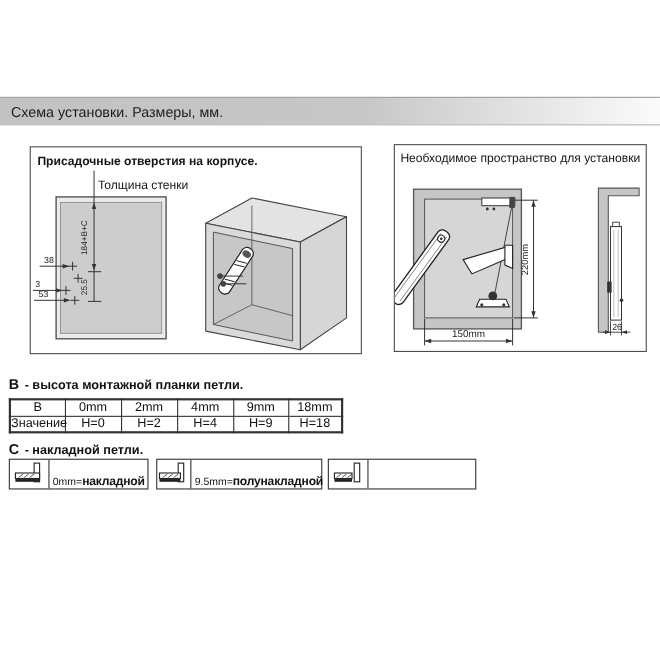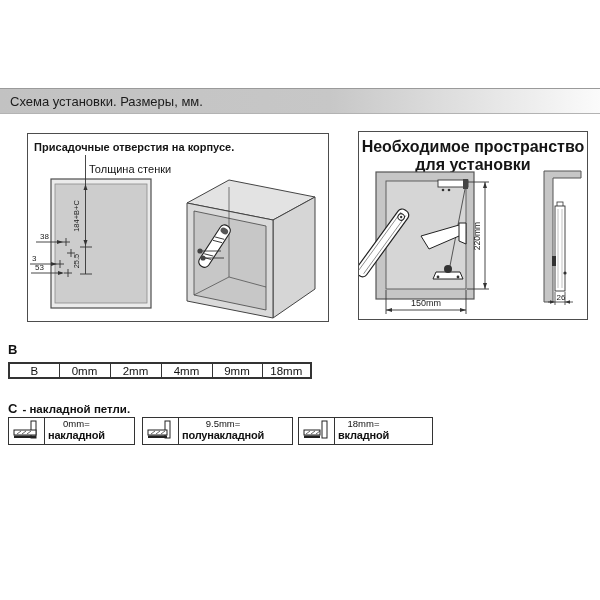--- a/index.html
+++ b/index.html
@@ -15,41 +15,41 @@
     display:flex; align-items:center; padding-left:10px;
     font-size:13px; color:#1c1c1c;
   }
 
   
   .panel { border:1.5px solid #4d4d4d; background:#fff; }
   .left-panel  { left:27px;  top:133px; width:302px; height:189px; }
   .right-panel { left:358px; top:131px; width:230px; height:189px; }
   .lp-title { left:6px; top:7px; font-size:11px; font-weight:700; color:#151515; }
   .wall-label { left:61px; top:29px; font-size:11px; font-weight:400; color:#151515; }
-  .rp-title { left:0; top:6px; width:100%; text-align:center; font-size:16px; font-weight:700; color:#151515; }
+  .rp-title { left:0; top:6px; width:100%; text-align:center; font-size:11px; font-weight:400; color:#151515; }
 
   svg text { font-family:"Liberation Sans", sans-serif; fill:#222; }
 
   
   .sec-heading { left:8px; display:flex; align-items:baseline; gap:5px; }
   .sec-b { top:342px; }
   .sec-c { top:401px; }
   .sec-letter { font-size:13px; font-weight:700; }
   .sec-text { font-size:11.5px; font-weight:700; }
 
   table.btable { position:absolute; left:8px; top:362px; width:302px; border-collapse:collapse; table-layout:fixed; border:2px solid #333; }
   table.btable td { border:1px solid #333; height:15px; text-align:center; font-size:11.5px; padding:0; }
 
   
   .option-box { top:417px; height:28px; border:1.2px solid #333; background:#fff; display:flex; align-items:stretch; }
   .opt-1 { left:8px;   width:127px; }
   .opt-2 { left:142px; width:151px; }
   .opt-3 { left:298px; width:135px; }
   .icon-cell { width:36px; border-right:1.2px solid #333; display:flex; align-items:center; justify-content:center; }
-  .opt-text { display:flex; align-items:center; padding-left:3px; white-space:nowrap;flex-direction:column; }
+  .opt-text { display:flex; align-items:flex-end; padding-left:3px; white-space:nowrap; }
   .opt-val { font-size:9.5px; }
   .opt-label { font-size:11px; font-weight:700; letter-spacing:-0.2px; }
 </style>
 </head>
 <body>
 
 <div class="page">
 
   <div class="abs topbar">
     <span>Схема установки. Размеры, мм.</span>
@@ -194,40 +194,49 @@
         <line x1="189" y1="170" x2="214" y2="170"></line>
       </g>
       <polygon points="196,170 191,168.3 191,171.7" fill="#333"></polygon>
       <polygon points="206,170 211,168.3 211,171.7" fill="#333"></polygon>
       <text x="202" y="168" font-size="8" text-anchor="middle">26</text>
     </svg>
   </div>
 
   <div class="abs sec-heading sec-b">
     <span class="sec-letter">B</span>
+    <span class="sec-text">- высота монтажной планки петли.</span>
   </div>
 
   <table class="btable">
     <colgroup>
         <col style="width:50px">
         <col style="width:51px">
         <col style="width:51px">
         <col style="width:51px">
         <col style="width:50px">
         <col style="width:49px">
       </colgroup>
     <tbody>
       <tr>
         <td>B</td>
         <td>0mm</td>
         <td>2mm</td>
         <td>4mm</td>
         <td>9mm</td>
         <td>18mm</td>
       </tr>
+      <tr>
+        <td>Значение</td>
+        <td>H=0</td>
+        <td>H=2</td>
+        <td>H=4</td>
+        <td>H=9</td>
+        <td>H=18</td>
+      </tr>
     </tbody>
   </table>
 
   <div class="abs sec-heading sec-c">
     <span class="sec-letter">C</span>
     <span class="sec-text">- накладной петли.</span>
   </div>
 
   <div class="abs option-box opt-1">
     <div class="icon-cell">
@@ -267,19 +276,15 @@
     <div class="icon-cell">
       <svg width="30" height="24" viewBox="0 0 30 24">
         <rect x="20" y="2" width="5" height="17" fill="#fff" stroke="#222" stroke-width="1"></rect>
         <rect x="2" y="11" width="16" height="5" fill="#fff" stroke="#222" stroke-width="1"></rect>
         <line x1="4" y1="15" x2="8" y2="12" stroke="#222" stroke-width="0.7"></line>
         <line x1="9" y1="15" x2="13" y2="12" stroke="#222" stroke-width="0.7"></line>
         <line x1="14" y1="15" x2="18" y2="12" stroke="#222" stroke-width="0.7"></line>
         <rect x="2" y="16.5" width="16" height="2.5" fill="#222"></rect>
       </svg>
     </div>
-    <div class="opt-text">
-      <span class="opt-val">18mm=</span>
-      <span class="opt-label">вкладной</span>
-    </div>
   </div>
 
 </div>
 
 </body></html>

